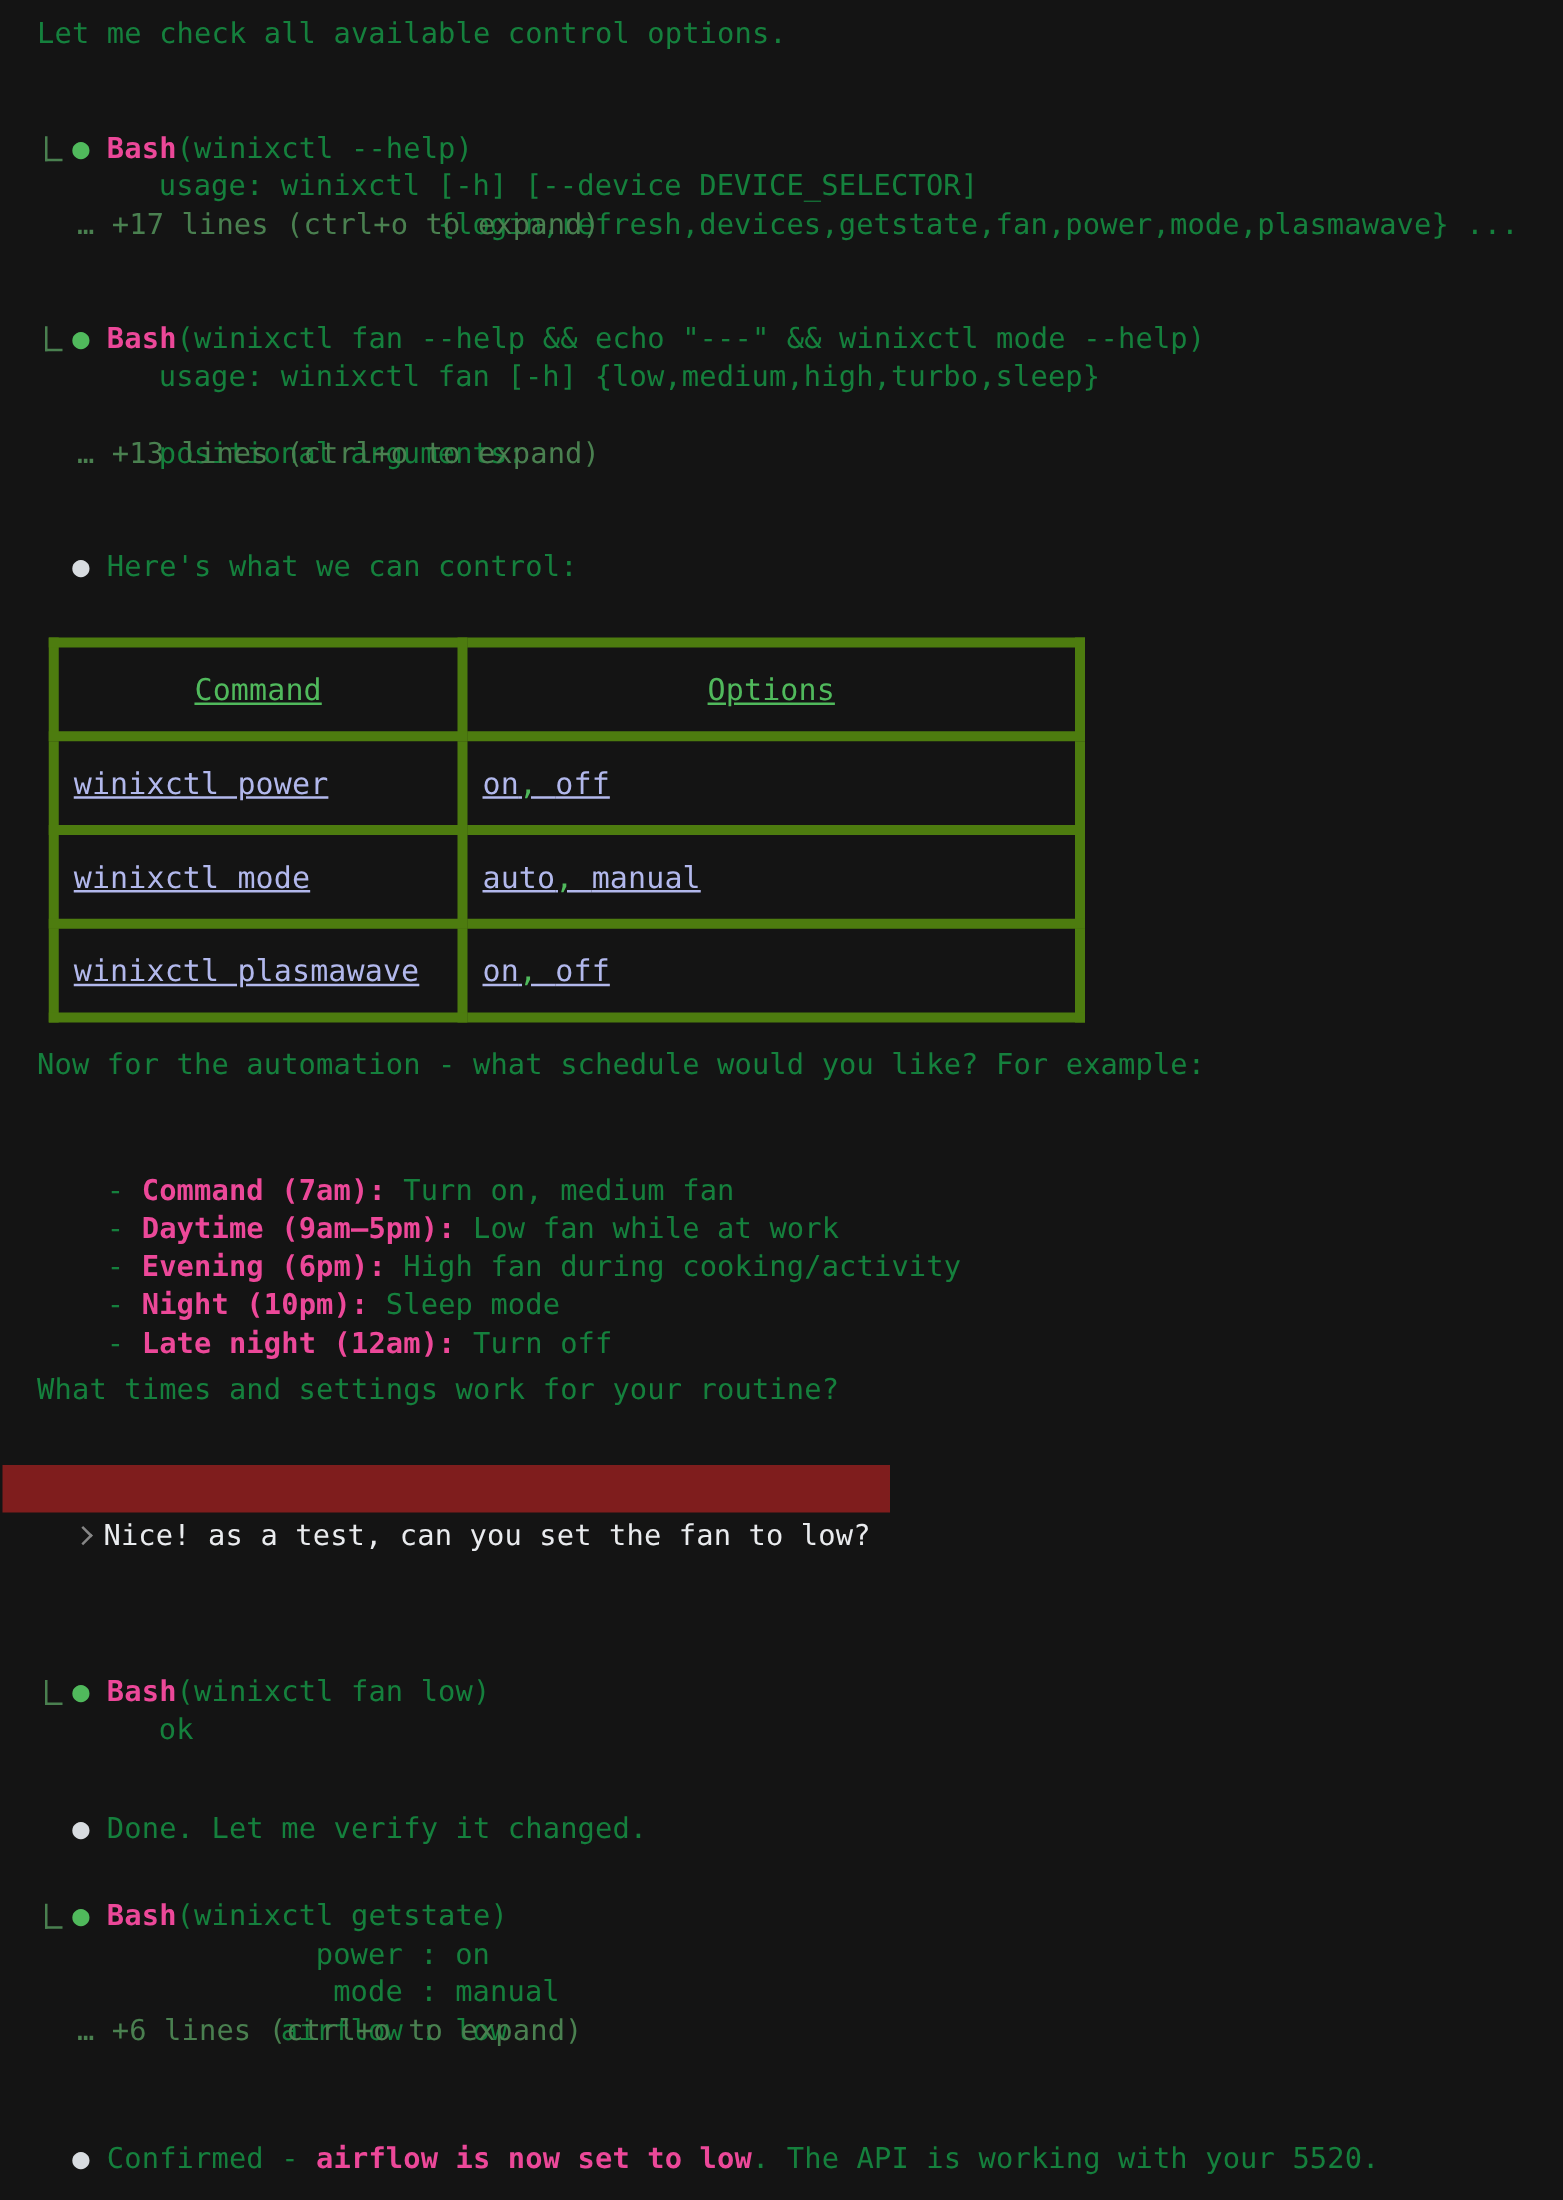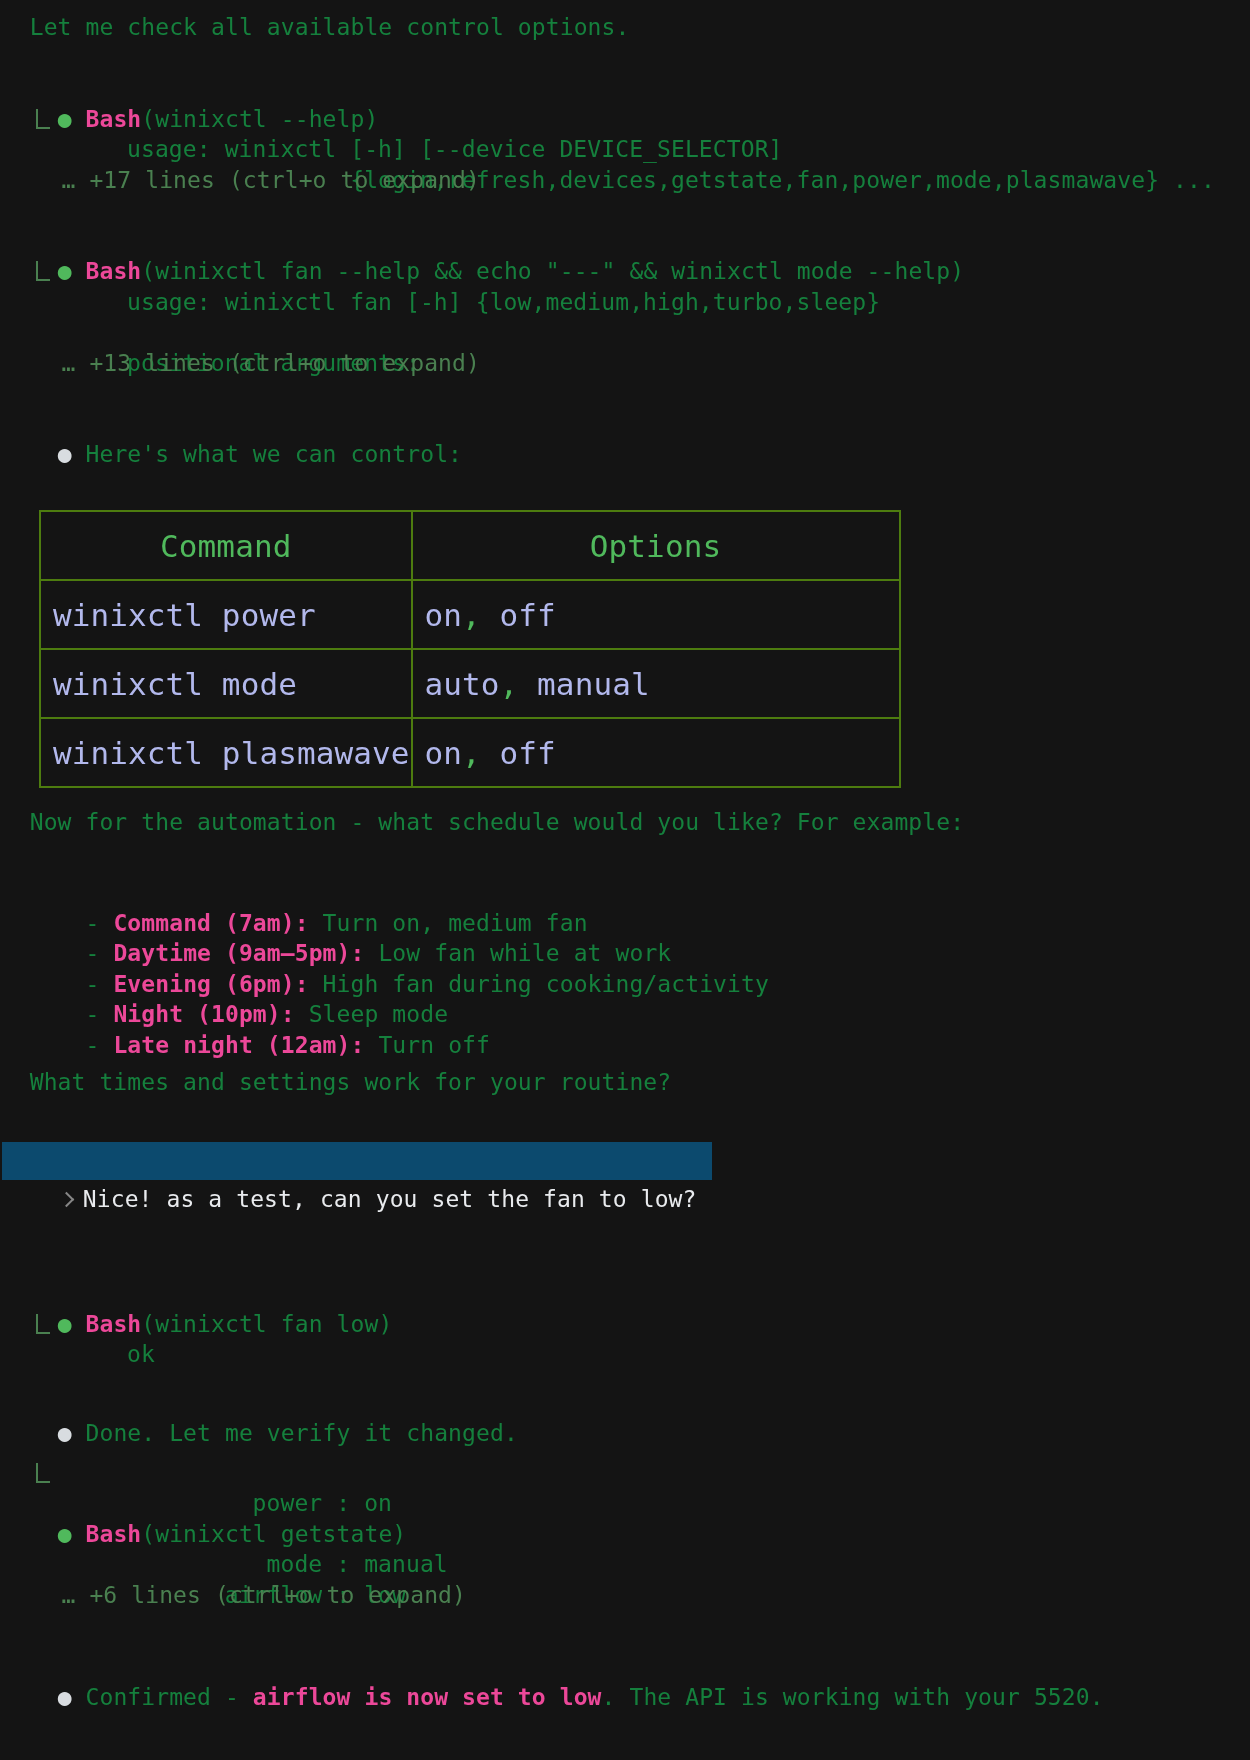--- a/index.html
+++ b/index.html
@@ -32,36 +32,37 @@
     border-left: 2px solid #4a8050;
     border-bottom: 2px solid #4a8050;
   }
   
   table.ctl {
     border-collapse: collapse;
     margin: 71px 0 0 37px;
     table-layout: fixed;
   }
   table.ctl th, table.ctl td {
-    border: 2px solid #4d7c0f;
+    border: 8px solid #4d7c0f;
     height: 65px;
-    font-size: 31px;
+    font-size: 24px;
     letter-spacing: 0.1px;
     white-space: pre;
+    text-decoration: underline;
   }
   table.ctl th { color: #50b95c; font-weight: normal; text-align: center; }
   table.ctl td { color: #b2b8ec; padding-left: 12px; text-align: left; }
   table.ctl .c1 { width: 306px; }
   table.ctl .c2 { width: 473px; }
   td .sep { color: #50b95c; }
   td .code { color: #b2b8ec; }
   
   .user-line {
     display: inline-block;
-    background: #0c4a6e;
+    background: #7f1d1d;
     height: 38px; line-height: 38px;
     padding: 0 16px 0 1px;
     color: #e9ebee;
     white-space: pre;
     letter-spacing: 0.1px;
   }
   .chev {
     display: inline-block;
     width: 9px; height: 9px;
     border-top: 2.5px solid #868686;
@@ -184,26 +185,26 @@
   </div>
 </div>
 
 <div class="block mt-g">
   <div class="line">
     <span class="bullet white">●</span><span class="green">Done. Let me verify it changed.</span>
   </div>
 </div>
 
 <div class="block mt-h">
+  <div class="line">
+    <span class="bullet">●</span><span class="boldw">Bash</span><span class="green">(winixctl getstate)</span>
+  </div>
   <div class="line out">
     <span class="elbow"></span><span class="green">         power : on</span>
   </div>
-  <div class="line">
-    <span class="bullet">●</span><span class="boldw">Bash</span><span class="green">(winixctl getstate)</span>
-  </div>
   <div class="line out">
     <span class="green">          mode : manual</span>
   </div>
   <div class="line out">
     <span class="green">       airflow : low</span>
   </div>
   <div class="line more">… +6 lines (ctrl+o to expand)</div>
 </div>
 
 <div class="block mt-i">

